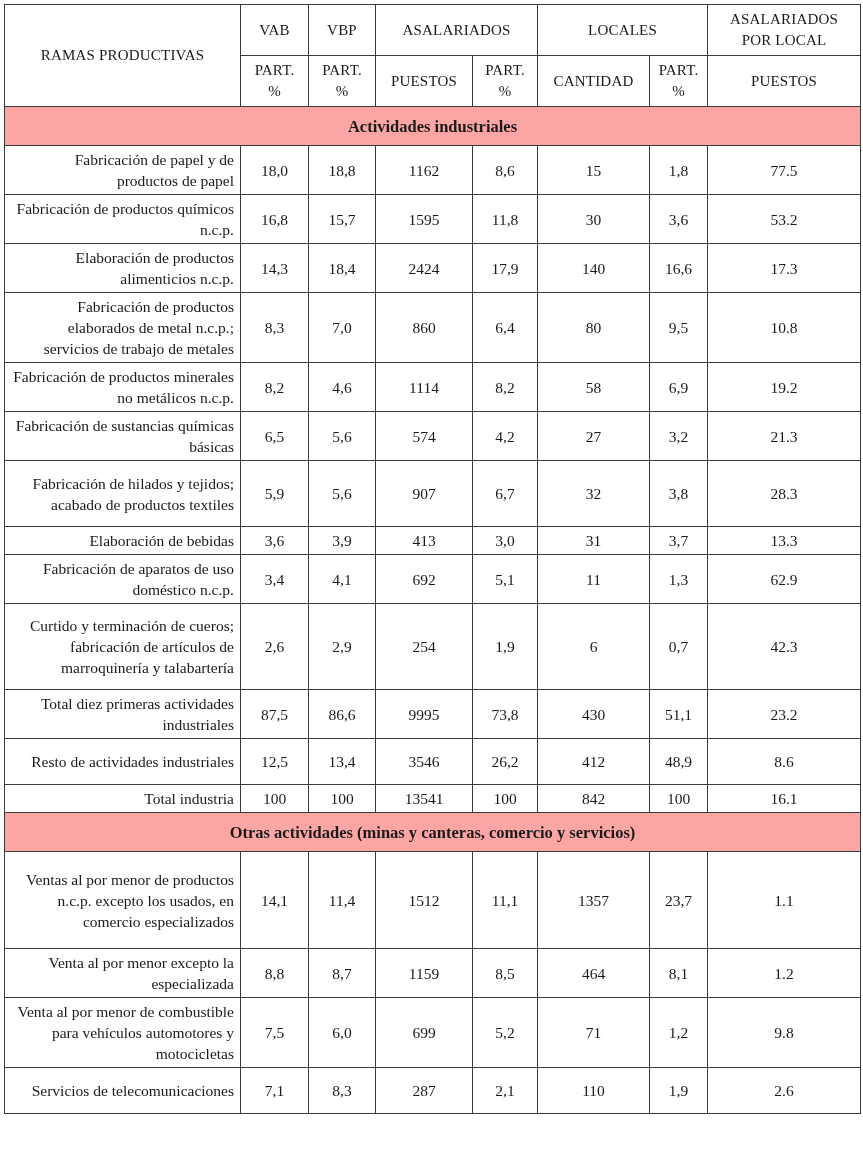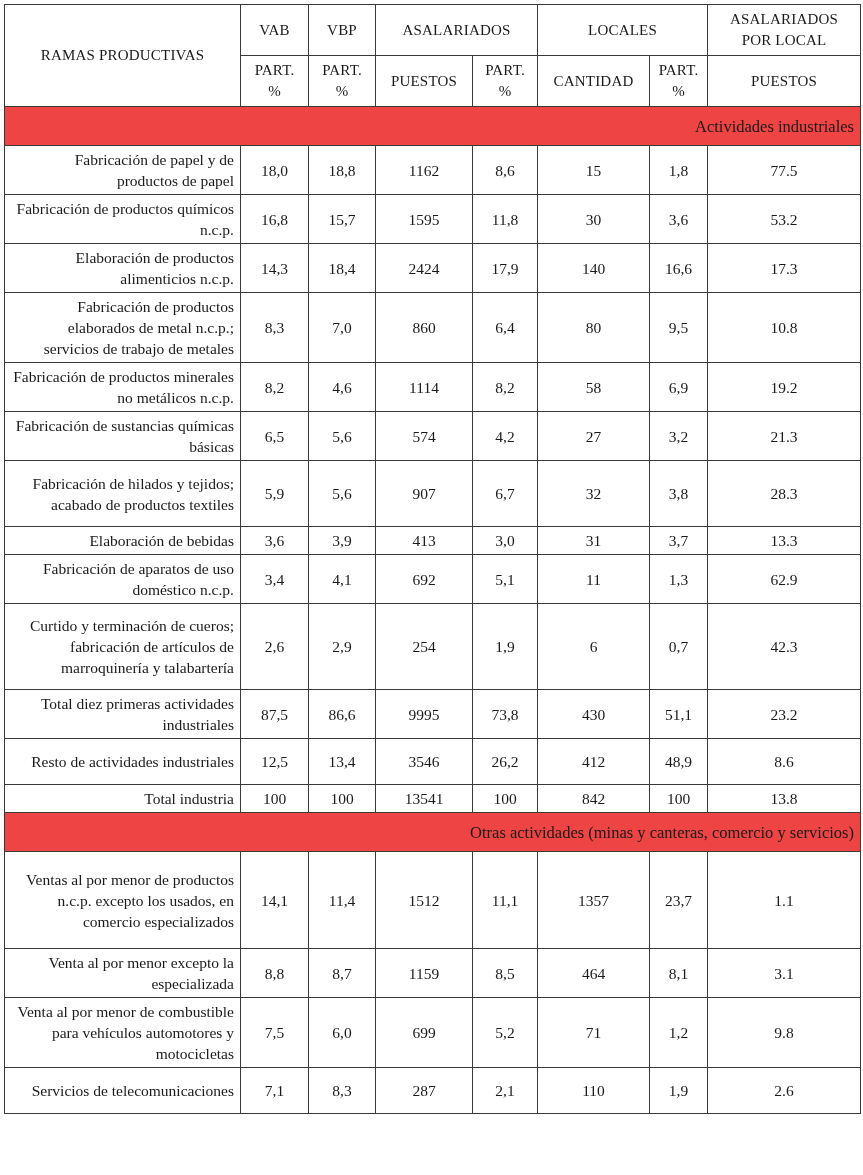--- a/index.html
+++ b/index.html
@@ -17,25 +17,24 @@
     font-weight: normal;
     font-size: 15.5px;
     line-height: 21px;
     padding: 0 6px;
     vertical-align: middle;
     text-align: center;
   }
   th { font-size: 15px; letter-spacing: 0.2px; }
   td.label { text-align: right; padding: 3px 6px; }
   tr.section td {
-    background: #ef4444;
-    font-weight: normal;
+    background: #fca5a5;
+    font-weight: bold;
     font-size: 16.5px;
     height: 38px;
-    text-align: right;
   }
   .h-top { height: 51px; }
   .h-sub { height: 51px; }
 </style>
 </head>
 <body>
 
 <table>
   <colgroup>
     <col style="width:236px">
@@ -191,21 +190,21 @@
         <td>8.6</td>
       </tr>
       <tr style="height: 26px;">
         <td class="label">Total industria</td>
         <td>100</td>
         <td>100</td>
         <td>13541</td>
         <td>100</td>
         <td>842</td>
         <td>100</td>
-        <td>13.8</td>
+        <td>16.1</td>
       </tr>
       <tr class="section">
         <td colspan="8">Otras actividades (minas y canteras, comercio y servicios)</td>
       </tr>
       <tr style="height: 97px;">
         <td class="label">Ventas al por menor de productos n.c.p. excepto los usados, en comercio especializados</td>
         <td>14,1</td>
         <td>11,4</td>
         <td>1512</td>
         <td>11,1</td>
@@ -214,21 +213,21 @@
         <td>1.1</td>
       </tr>
       <tr style="height: 46px; margin-top: 40px;">
         <td class="label">Venta al por menor excepto la especializada</td>
         <td>8,8</td>
         <td>8,7</td>
         <td>1159</td>
         <td>8,5</td>
         <td>464</td>
         <td>8,1</td>
-        <td>3.1</td>
+        <td>1.2</td>
       </tr>
       <tr style="height: 66px; margin-left: 44px;">
         <td class="label">Venta al por menor de combustible para vehículos automotores y motocicletas</td>
         <td>7,5</td>
         <td>6,0</td>
         <td>699</td>
         <td>5,2</td>
         <td>71</td>
         <td>1,2</td>
         <td>9.8</td>

